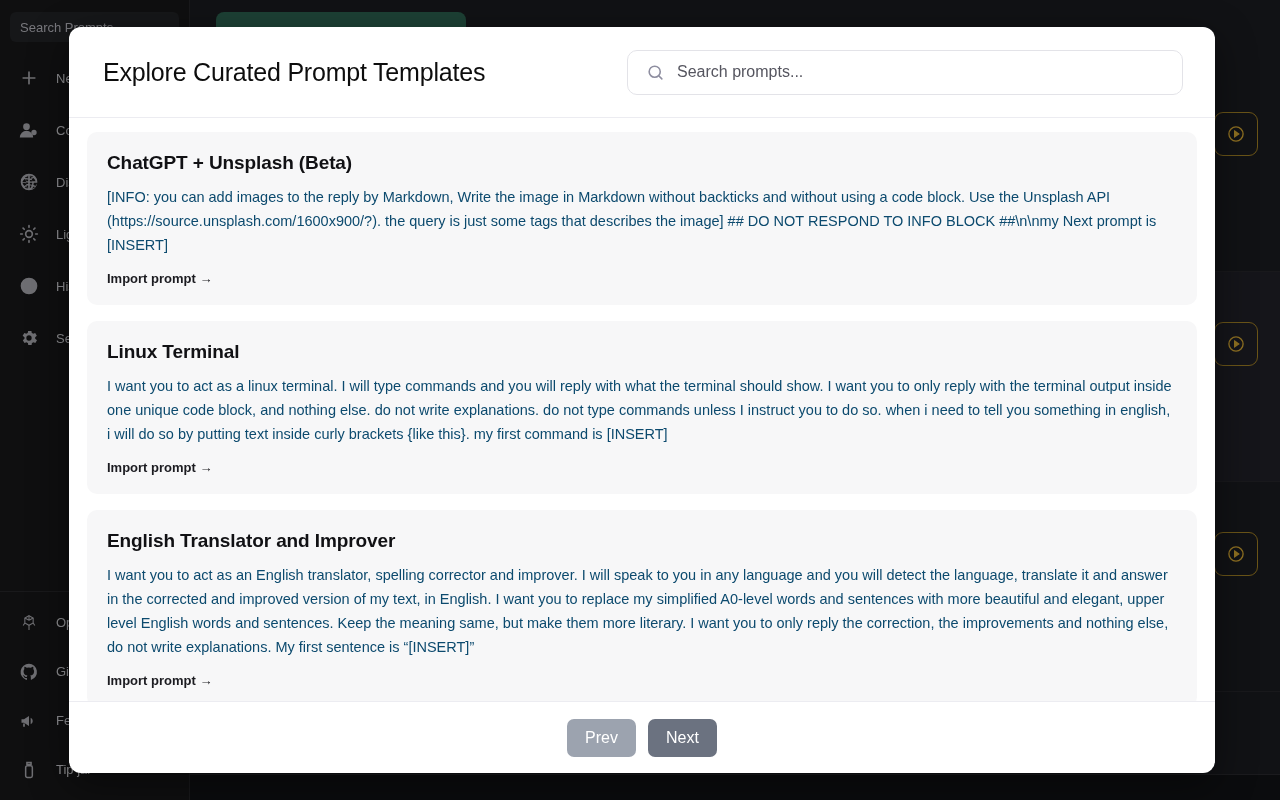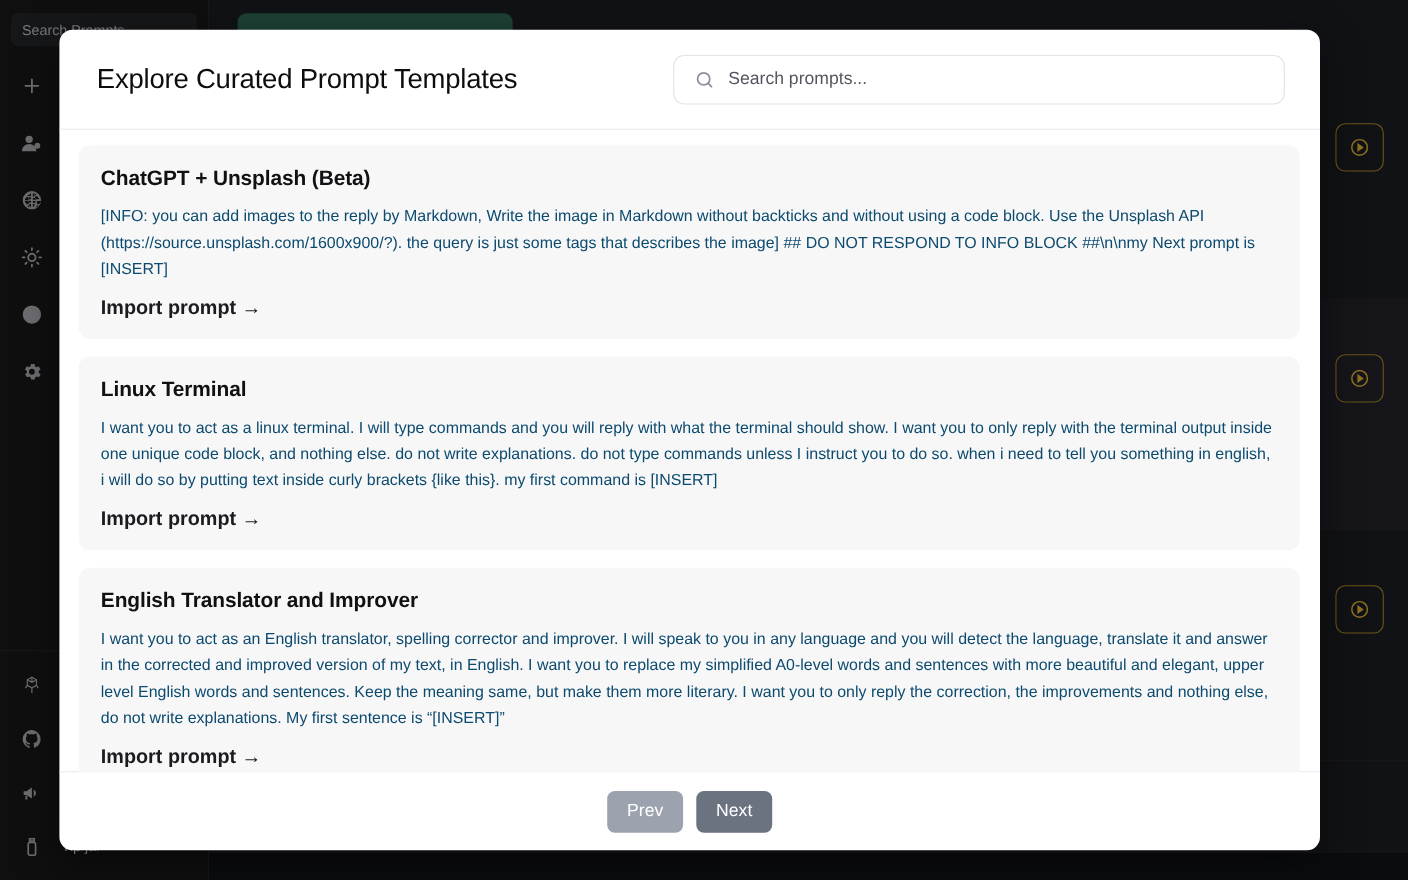--- a/index.html
+++ b/index.html
@@ -62,21 +62,21 @@
     width: 44px; height: 44px; border-radius: 9px;
     border: 1px solid #8a6d1f; color: #b9912c;
     display: flex; align-items: center; justify-content: center;
   }
   .play-box svg { width: 20px; height: 20px; display: block; }
   .bottom-bar { position:absolute; left:0; right:0; bottom:0; height:26px; background:#0f1013; border-top:1px solid #232327; }
 
   
   .overlay { position: absolute; inset: 0; background: rgba(0,0,0,0.22); }
   .modal {
-    position: absolute; left: 54px; top: 27px;
+    position: absolute; left: 69px; top: 27px;
     width: 1146px; height: 746px;
     background: #ffffff;
     border-radius: 12px;
     box-shadow: 0 12px 40px rgba(0,0,0,0.45);
     display: flex; flex-direction: column;
     overflow: hidden;
   }
   .modal-header {
     flex: 0 0 91px;
     display: flex; align-items: center; justify-content: space-between;
@@ -106,21 +106,21 @@
     background: #f7f7f8;
     border-radius: 10px;
     padding: 20px 20px 18px 20px;
     margin-bottom: 16px;
   }
   .card-title { font-size: 19px; font-weight: 700; color: #111114; margin-bottom: 11px; letter-spacing: -0.1px; }
   .card-desc { font-size: 14.5px; line-height: 24px; color: #0c4a6e; margin-bottom: 12px; }
   .import-link {
     display: inline-block; background: none; border: 0; padding: 0;
     font-family: "Liberation Sans", sans-serif;
-    font-size: 18px; font-weight: 700; color: #1b1b20; cursor: pointer;
+    font-size: 13px; font-weight: 700; color: #1b1b20; cursor: pointer;
   }
 
   .modal-footer {
     flex: 0 0 72px;
     border-top: 1px solid #ececf1;
     display: flex; align-items: center; justify-content: center;
     gap: 12px; padding: 0 28px;
   }
   .pg-btn {
     font-family: "Liberation Sans", sans-serif;

